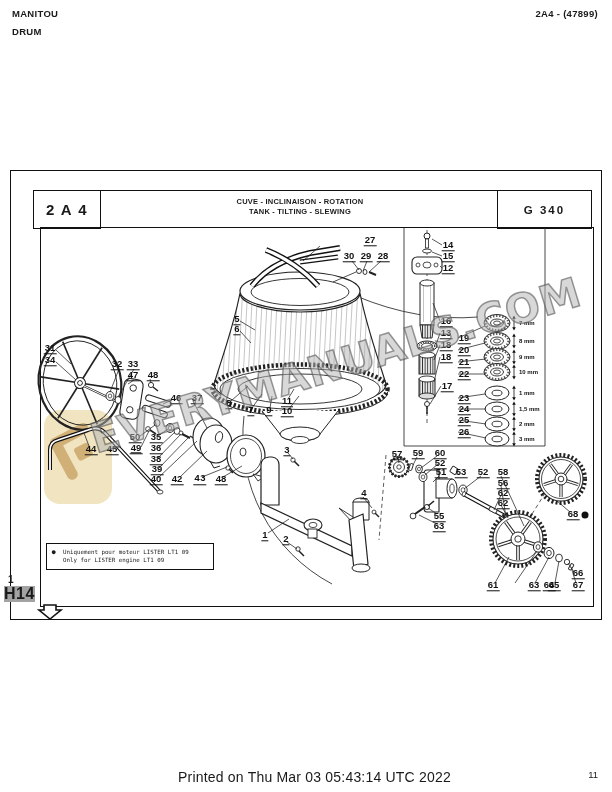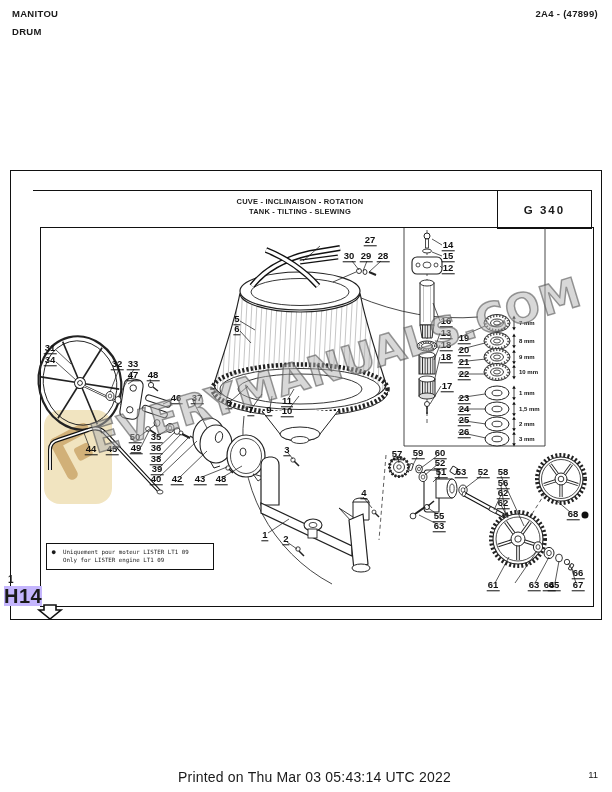--- a/index.html
+++ b/index.html
@@ -19,35 +19,36 @@
   #labels{left:0;top:0;width:612px;height:792px;z-index:4;pointer-events:none;}
   .part-label{position:absolute;transform:translate(-50%,-52%);font:700 9.5px "Liberation Sans",sans-serif;
               color:#111;border-bottom:1.3px solid #111;padding:0 1px .5px;white-space:nowrap;line-height:1;}
   .wm-text{left:92px;top:416px;width:470px;z-index:5;font:700 41px "DejaVu Sans",sans-serif;
            letter-spacing:1px;color:rgba(178,178,178,.5);-webkit-text-stroke:1.5px rgba(86,86,86,.6);
            transform:rotate(-17deg);transform-origin:0 50%;pointer-events:none;white-space:nowrap;}
   .note-box{left:46px;top:543px;width:166px;height:25px;border:1px solid #111;background:#fff;z-index:3;}
   .note-dot{position:absolute;left:4px;top:4px;font-size:9px;line-height:9px;}
   .note-lines{position:absolute;left:16px;top:3.5px;font:5.8px "DejaVu Sans Mono",monospace;line-height:8.5px;color:#222;}
   .sheet-num{left:8px;top:574px;font-size:10px;font-weight:700;z-index:3;}
-  .grid-cell{left:4px;top:586px;font-size:20px;font-weight:700;letter-spacing:.5px;z-index:3;background:#c4b5fd;line-height:1;}
+  .grid-cell{left:4px;top:586px;font-size:16px;font-weight:700;letter-spacing:.5px;z-index:3;background:#a3a3a3;line-height:1;}
   .footer-print{left:178px;top:769px;font-size:14px;letter-spacing:.2px;}
   .footer-page{right:14px;top:769px;font-size:9.5px;}
 </style>
 </head>
 <body>
 
 <div class="page">
 
   <div class="abs hdr-text" style="left:12px;top:8px">MANITOU</div>
   <div class="abs hdr-text" style="left:12px;top:26px">DRUM</div>
   <div class="abs hdr-text" style="right:14px;top:8px">2A4 - (47899)</div>
 
   <div class="abs outer-frame"></div>
   <div class="abs hdr-line"></div>
+  <div class="abs box code-box">2 A 4</div>
   <div class="abs plate-title">
     <div>CUVE - INCLINAISON - ROTATION</div>
     <div>TANK - TILTING - SLEWING</div>
   </div>
   <div class="abs box grid-box">G 340</div>
   <div class="abs inner-box"></div>
 
   <svg class="abs art" viewBox="0 0 612 792">
     <defs>
       <pattern id="hatch" width="5" height="6" patternUnits="userSpaceOnUse" patternTransform="rotate(3)">
@@ -411,21 +412,21 @@
       <span class="part-label" style="left: 176px; top: 399px;">46</span>
       <span class="part-label" style="left: 197px; top: 399px;">37</span>
       <span class="part-label" style="left: 135px; top: 438px;">50</span>
       <span class="part-label" style="left: 156px; top: 438px;">35</span>
       <span class="part-label" style="left: 136px; top: 449px; text-decoration: underline;">49</span>
       <span class="part-label" style="left: 156px; top: 449px;">36</span>
       <span class="part-label" style="left: 156px; top: 460px;">38</span>
       <span class="part-label" style="left: 157px; top: 470px;">39</span>
       <span class="part-label" style="left: 156px; top: 480px;">40</span>
       <span class="part-label" style="left: 177px; top: 480px;">42</span>
-      <span class="part-label" style="left: 200px; top: 480px;">43</span>
+      <span class="part-label" style="left: 200px; top: 480px; font-family: Liberation Mono, monospace;">43</span>
       <span class="part-label" style="left: 221px; top: 480px;">48</span>
       <span class="part-label" style="left: 91px; top: 450px;">44</span>
       <span class="part-label" style="left: 112px; top: 450px;">45</span>
       <span class="part-label" style="left: 237px; top: 320px;">5</span>
       <span class="part-label" style="left: 237px; top: 330px;">6</span>
       <span class="part-label" style="left: 229px; top: 404px;">8</span>
       <span class="part-label" style="left: 251px; top: 411px;">7</span>
       <span class="part-label" style="left: 269px; top: 411px;">9</span>
       <span class="part-label" style="left: 287px; top: 402px;">11</span>
       <span class="part-label" style="left: 287px; top: 412px;">10</span>

